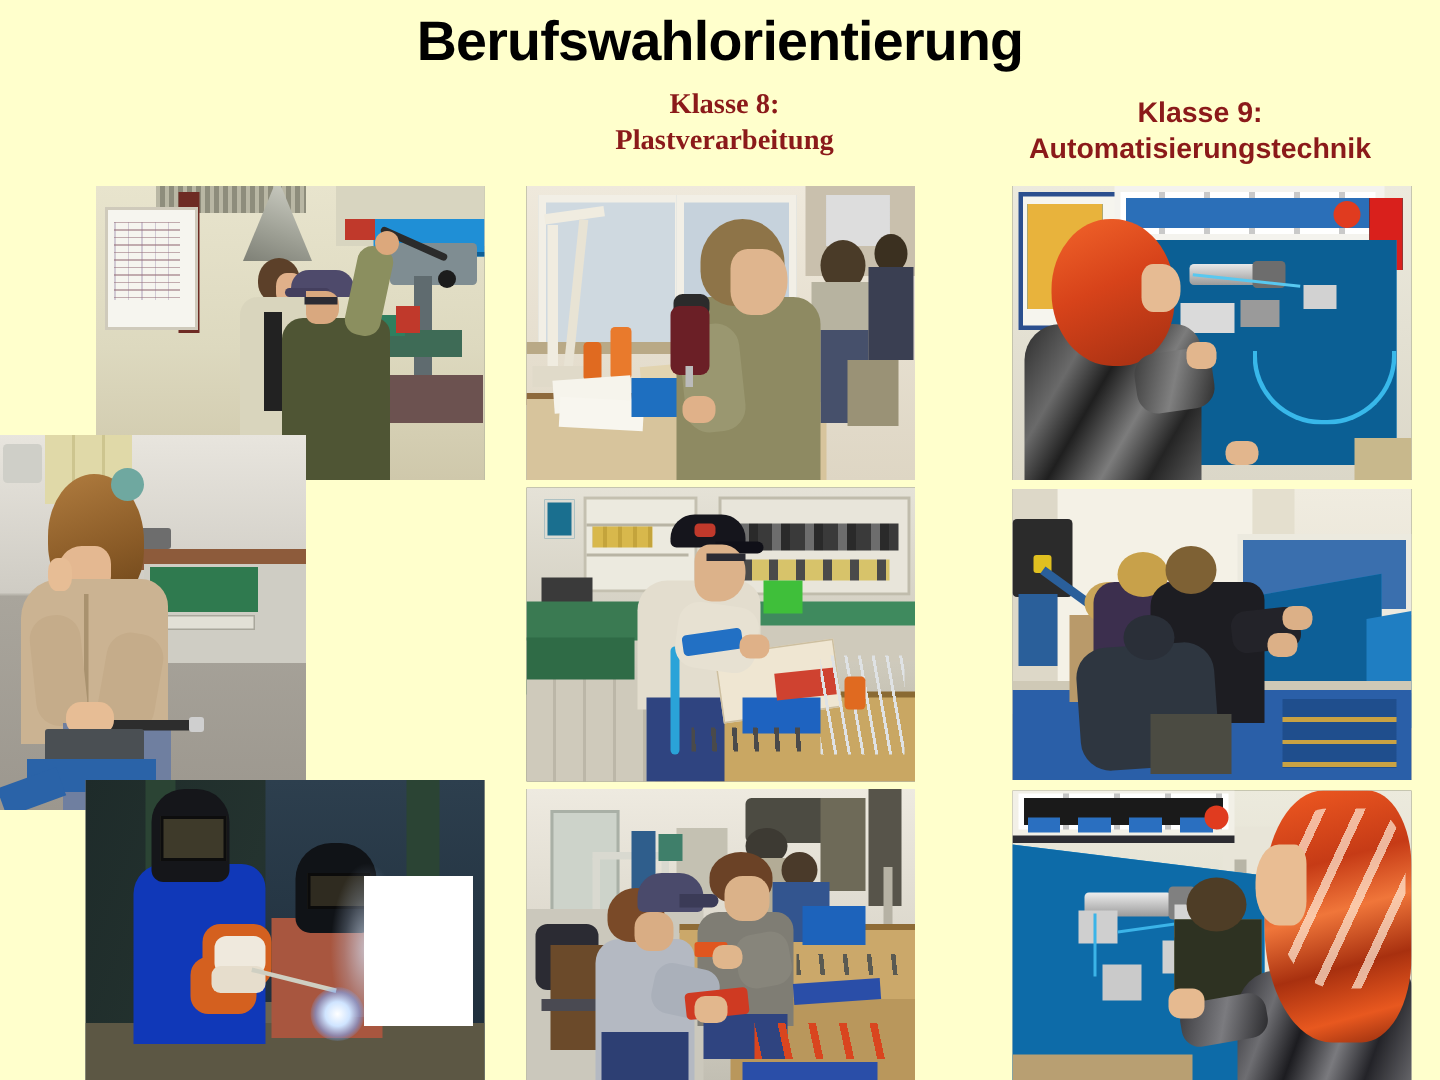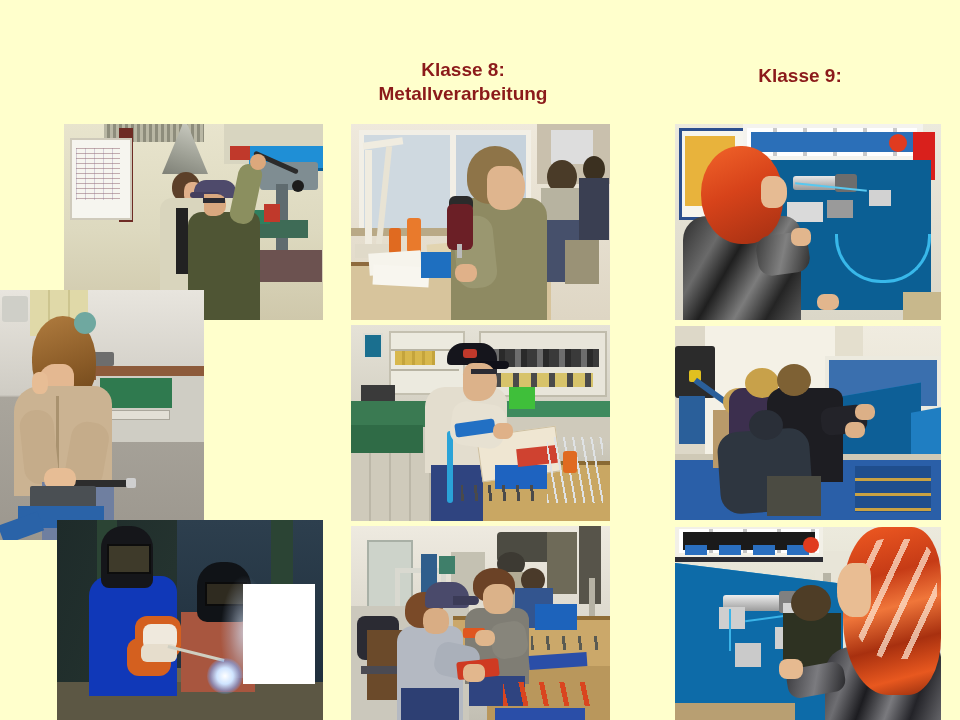--- a/index.html
+++ b/index.html
@@ -20,21 +20,21 @@
     letter-spacing:-0.5px;
     line-height:44px;
   }
   .class-head{
     position:absolute;
     text-align:center;
     font-size:19px;font-weight:bold;color:#8B1A1A;
     line-height:24px;
   }
   #head-k7{left:0px;top:56px;width:300px;}
-  #head-k8{left:318px;top:58px;width:290px;}
+  #head-k8{left:338px;top:58px;width:290px;font-family:Liberation Serif, serif;}
   #head-k9{left:640px;top:64px;width:320px;}
 
   
   .photo{position:absolute;overflow:hidden;background:#777;}
 
   
   .l{position:absolute;}
 
   
   #p-l1{left:64px;top:124px;width:259px;height:196px;}
@@ -420,29 +420,31 @@
                      radial-gradient(ellipse 9px 5px at 70% 60%,#6a7050 0 100%);}
   #p-r3 .bgwall{left:140px;top:24px;width:48px;height:100px;background:#e8e5d8;}
   #p-r3 .stand{left:148px;top:46px;width:8px;height:56px;background:#b8b5a6;}
   #p-r3 .floor{left:0px;top:176px;width:120px;height:17px;background:#b89f72;}
 </style>
 </head>
 <body>
 
 <div id="stage">
 
+  <div class="main-title">Berufswahlorientierung</div>
 
   <div class="class-head" id="head-k7">
   </div>
   <div class="class-head" id="head-k8">
     <div>Klasse 8:</div>
-    <div>Metallverarbeitung</div>
+    <div>Plastverarbeitung</div>
   </div>
   <div class="class-head" id="head-k9">
     <div>Klasse 9:</div>
+    <div>Automatisierungstechnik</div>
   </div>
 
   <div class="photo" id="p-l1" title="Zwei Schueler an der Staenderbohrmaschine in der Werkstatt">
     <span class="l bg"></span>
     <span class="l ceil"></span>
     <span class="l doorframe"></span>
     <span class="l board"></span>
     <span class="l board-lines"></span>
     <span class="l hood"></span>
     <span class="l cab"></span>

